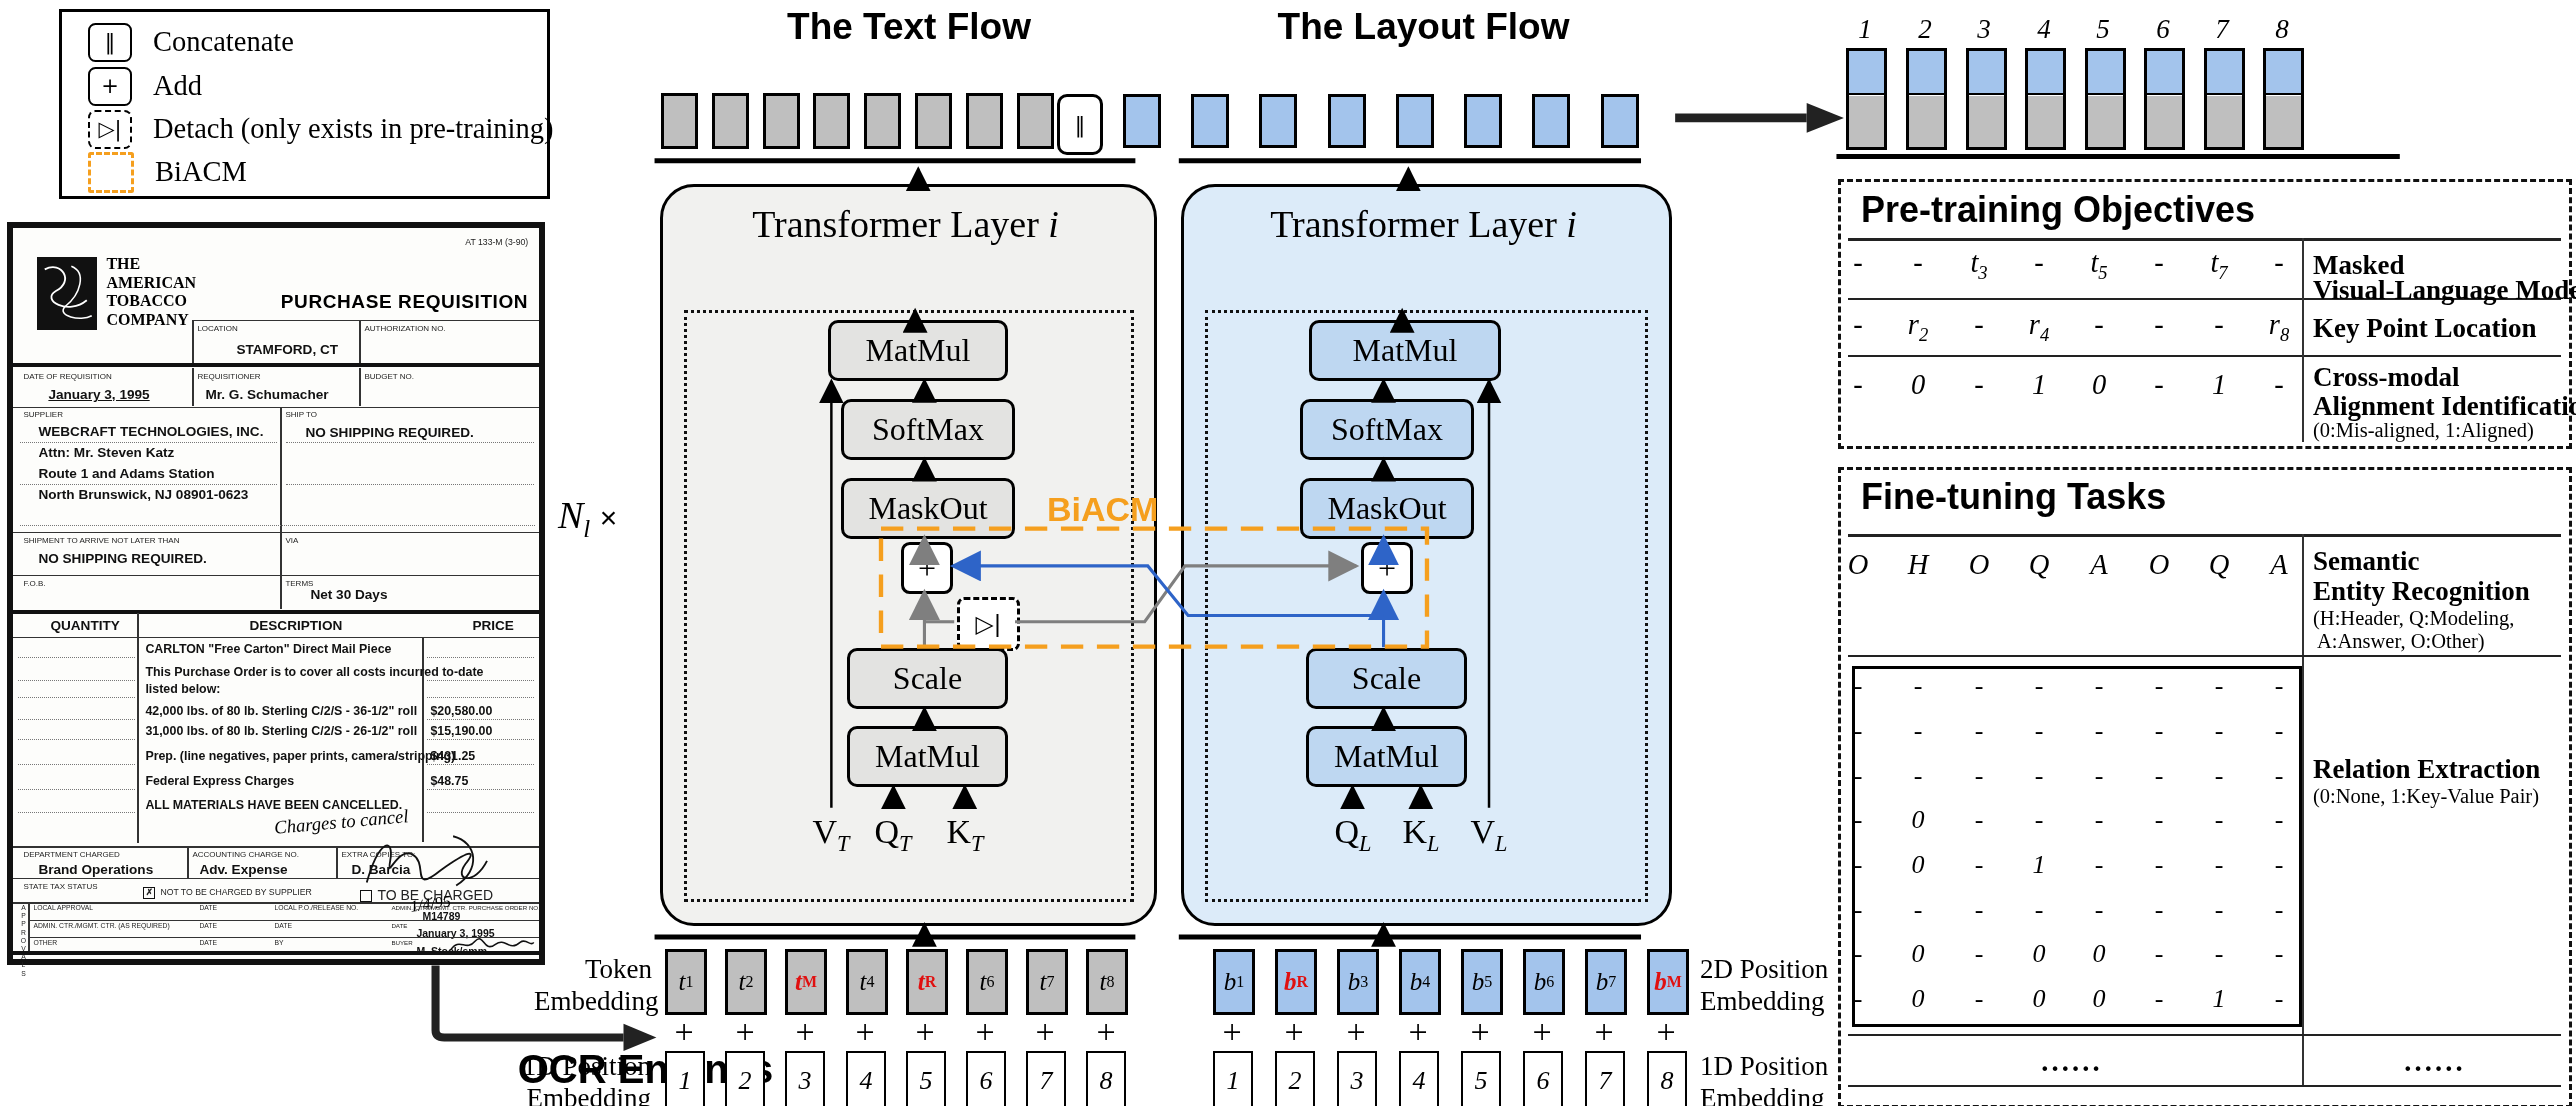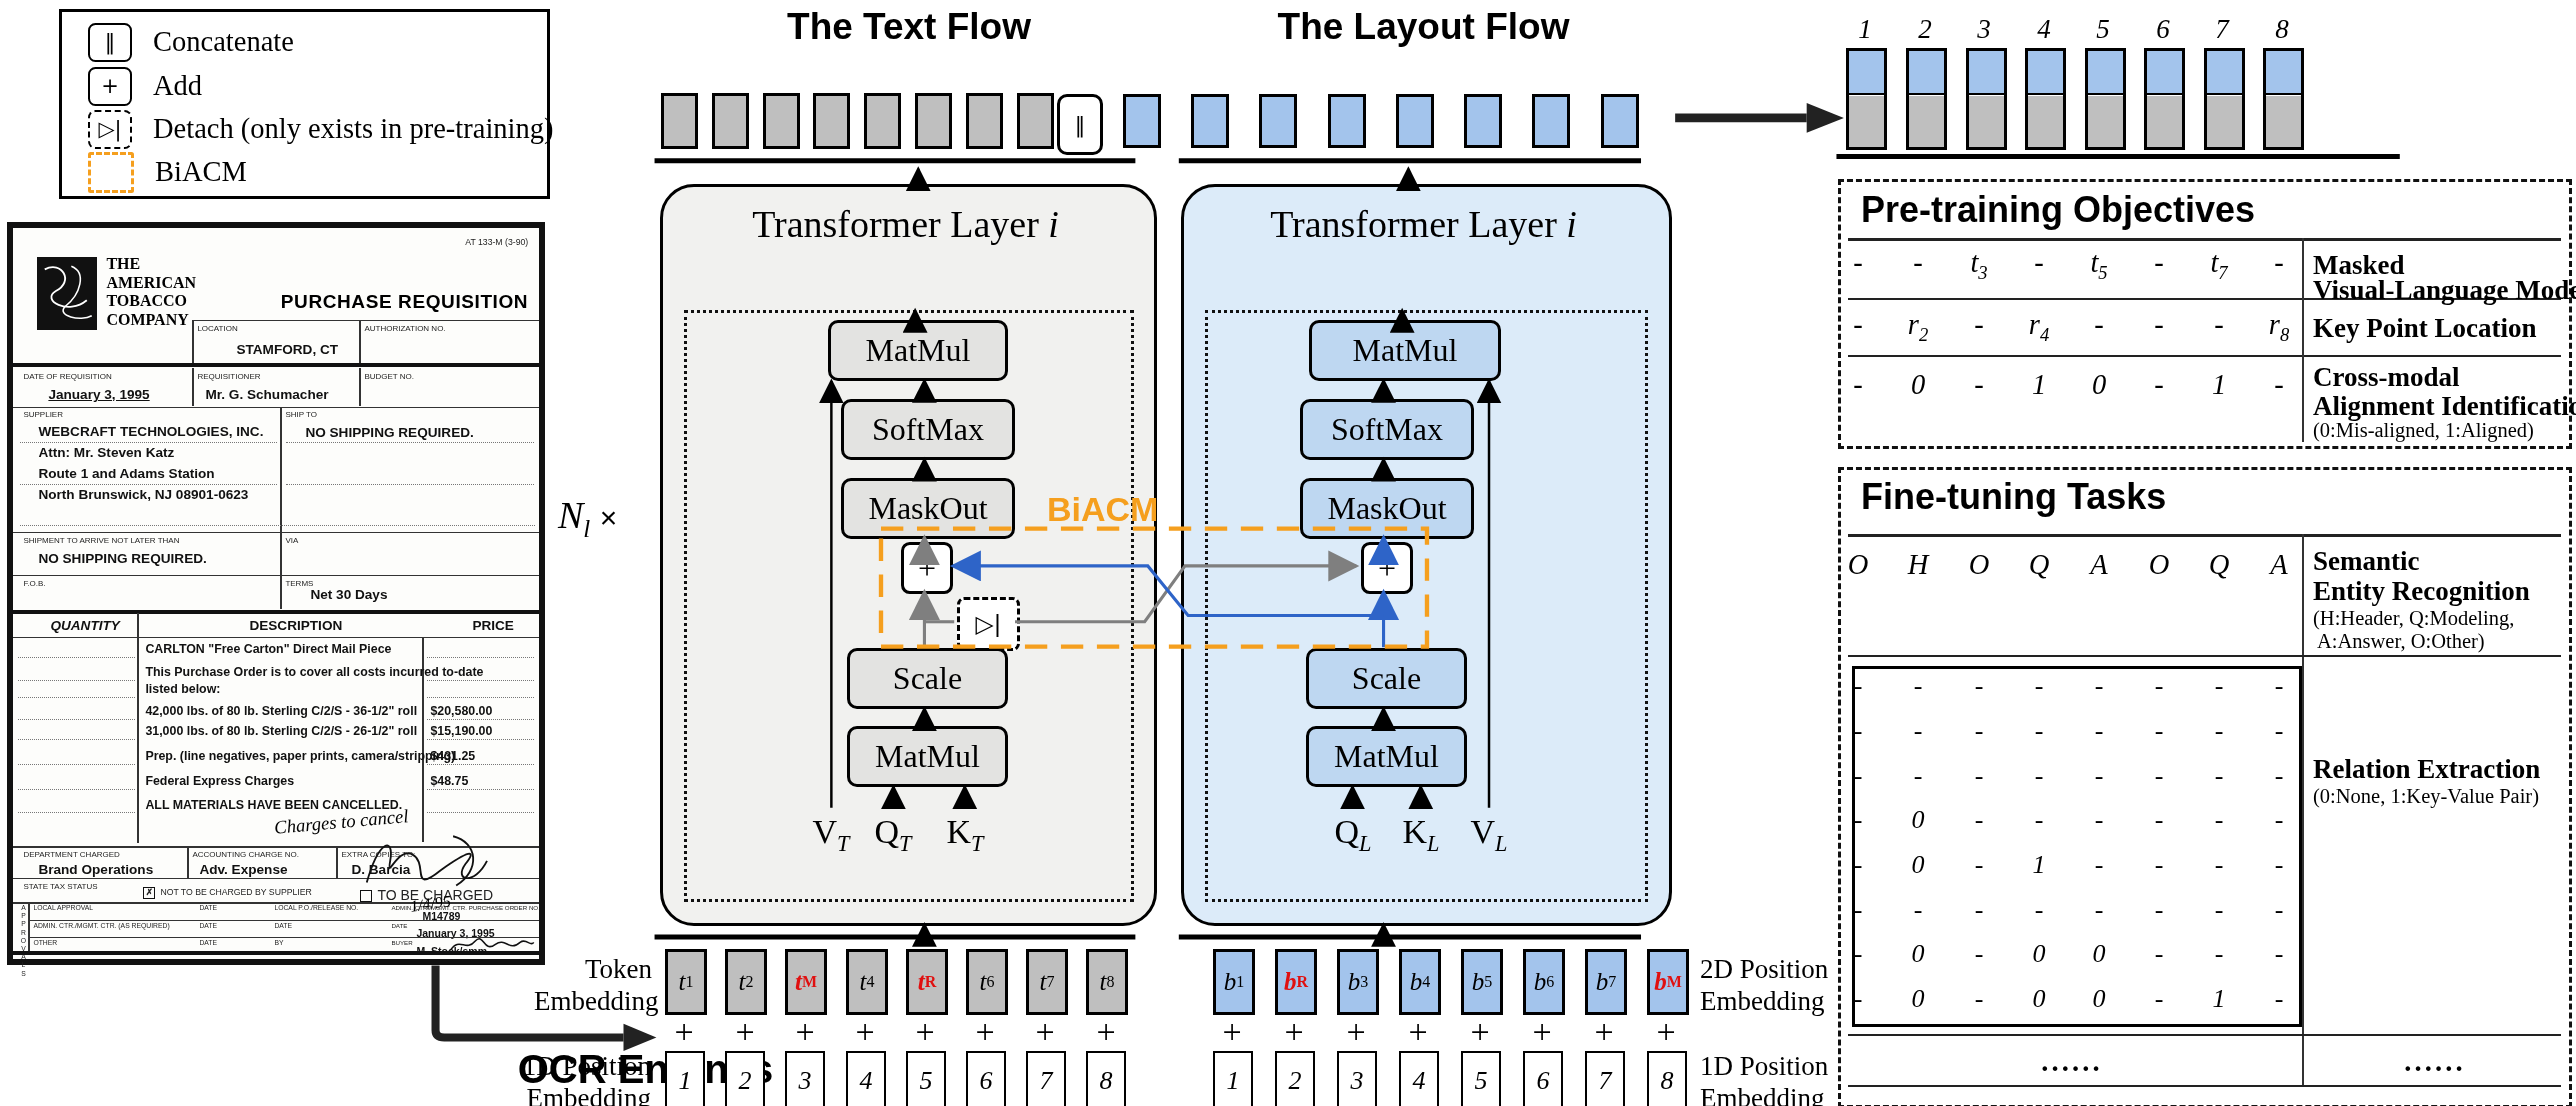--- a/index.html
+++ b/index.html
@@ -146,21 +146,21 @@
     <div class="doc-vline" style="left:267px;top:304px;height:43px;"></div>
     <div class="doc-lbl" style="left:272px;top:308px;">VIA</div>
     <div class="doc-hline" style="left:0;top:347px;width:526px;"></div>
 
     <div class="doc-lbl" style="left:10px;top:351px;">F.O.B.</div>
     <div class="doc-vline" style="left:267px;top:347px;height:34px;"></div>
     <div class="doc-lbl" style="left:272px;top:351px;">TERMS</div>
     <div class="doc-val" style="left:297px;top:359px;">Net 30 Days</div>
     <div class="doc-bar" style="top:382px;height:3.7px;"></div>
 
-    <div class="doc-val" style="left:37px;top:390px;font-style:italic;">QUANTITY</div>
+    <div class="doc-val" style="left:37px;top:390px;">QUANTITY</div>
     <div class="doc-val" style="left:236px;top:390px;">DESCRIPTION</div>
     <div class="doc-val" style="left:459px;top:390px;">PRICE</div>
     <div class="doc-hline" style="left:0;top:409px;width:526px;"></div>
     <div class="doc-vline" style="left:124px;top:385px;height:230px;"></div>
     <div class="doc-vline" style="left:409px;top:409px;height:205px;"></div>
     <div id="doc-desc-lines">
         <div class="doc-desc" style="left:132px;top:414px;">CARLTON "Free Carton" Direct Mail Piece</div>
         <div class="doc-dotline" style="left:5px;top:429px;width:117px;"></div>
         <div class="doc-dotline" style="left:414px;top:429px;width:107px;"></div>
         <div class="doc-desc" style="left:132px;top:437px;">This Purchase Order is to cover all costs incurred to-date</div>

